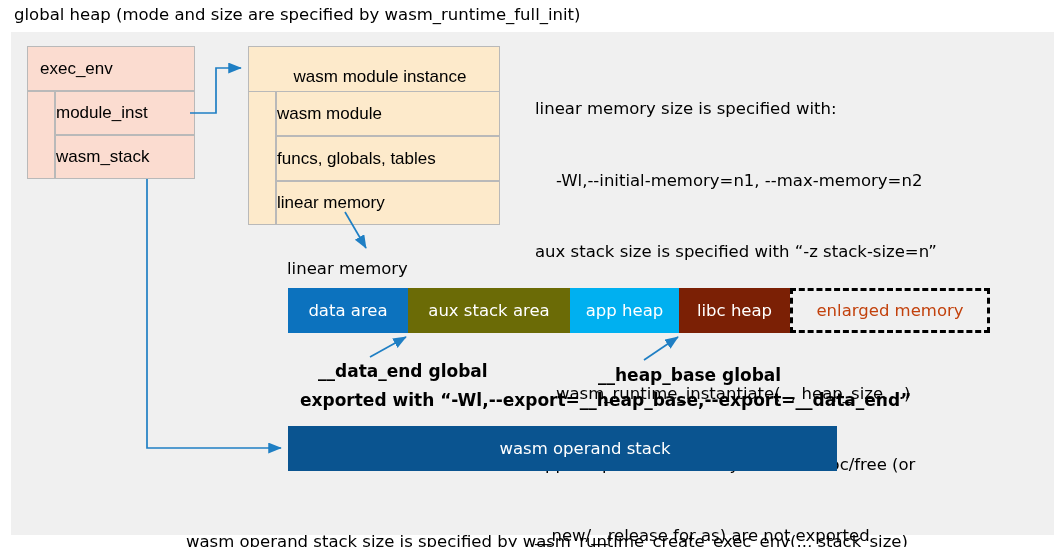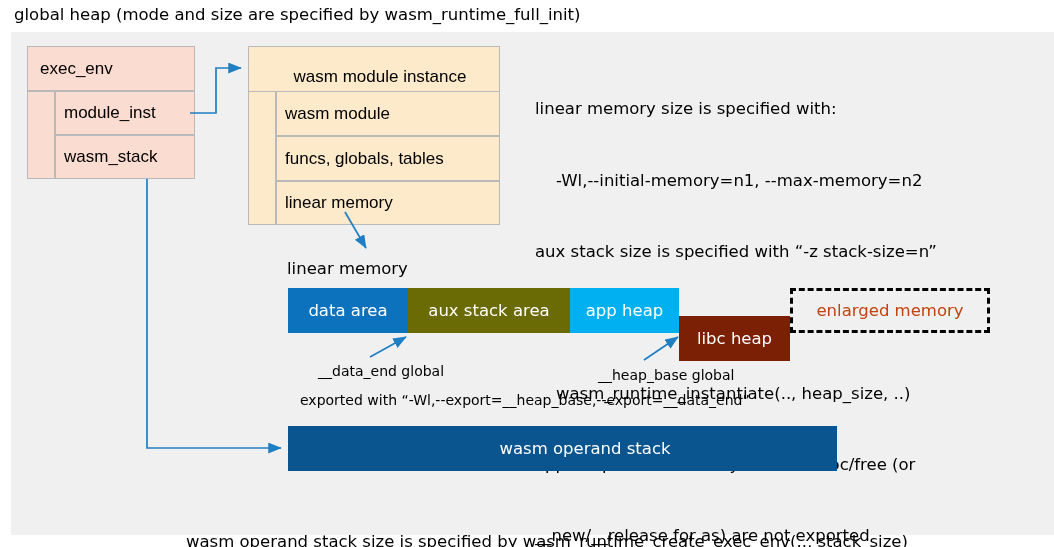--- a/index.html
+++ b/index.html
@@ -51,21 +51,21 @@
     padding-left: 12px;
     font-size: 17px;
     font-family: "Liberation Sans", sans-serif;
   }
   .struct-row {
     position: absolute;
     box-sizing: border-box;
     border: 1px solid #b9b9b9;
     display: flex;
     align-items: center;
-    padding-left: 8px;
+    padding-left: 0;
     font-size: 17px;
     font-family: "Liberation Sans", sans-serif;
   }
   .struct-indent {
     position: absolute;
     box-sizing: border-box;
     border: 1px solid #b9b9b9;
   }
 
   
@@ -116,24 +116,25 @@
   .mem-seg.dashed {
     background: #f0f0f0;
     border: 3px dashed #000000;
     box-sizing: border-box;
     color: #c2410c;
   }
 
   
   .annot {
     position: absolute;
-    font-size: 14px;
+    font-size: 17px;
     line-height: 22px;
     white-space: nowrap;
     color: #000;
+    font-weight: bold;
   }
 
   
   #operand-stack-bar {
     position: absolute;
     left: 288px;
     top: 426px;
     width: 504px;
     height: 45px;
     display: flex;
@@ -214,21 +215,21 @@
   <div id="memory-bar" style="width:702px;">
     <div class="mem-seg" style="left:0px; width:120px; background:#0c72be;">
       <span>data area</span>
     </div>
     <div class="mem-seg" style="left:120px; width:162px; background:#6b6b06;">
       <span>aux stack area</span>
     </div>
     <div class="mem-seg" style="left:282px; width:109px; background:#00b0f0;">
       <span>app heap</span>
     </div>
-    <div class="mem-seg" style="left:391px; width:111px; background:#7b2005;margin-top:28px;">
+    <div class="mem-seg" style="left:391px; width:111px; background:#7b2005;">
       <span>libc heap</span>
     </div>
     <div class="mem-seg dashed" style="left:502px; width:200px;">
       <span>enlarged memory</span>
     </div>
   </div>
 
   <div class="annot" style="left:318px; top:360px;">__data_end global</div>
   <div class="annot" style="left:598px; top:364px;">__heap_base global</div>
   <div class="annot" style="left:300px; top:389px;">exported with “-Wl,--export=__heap_base,--export=__data_end”</div>

